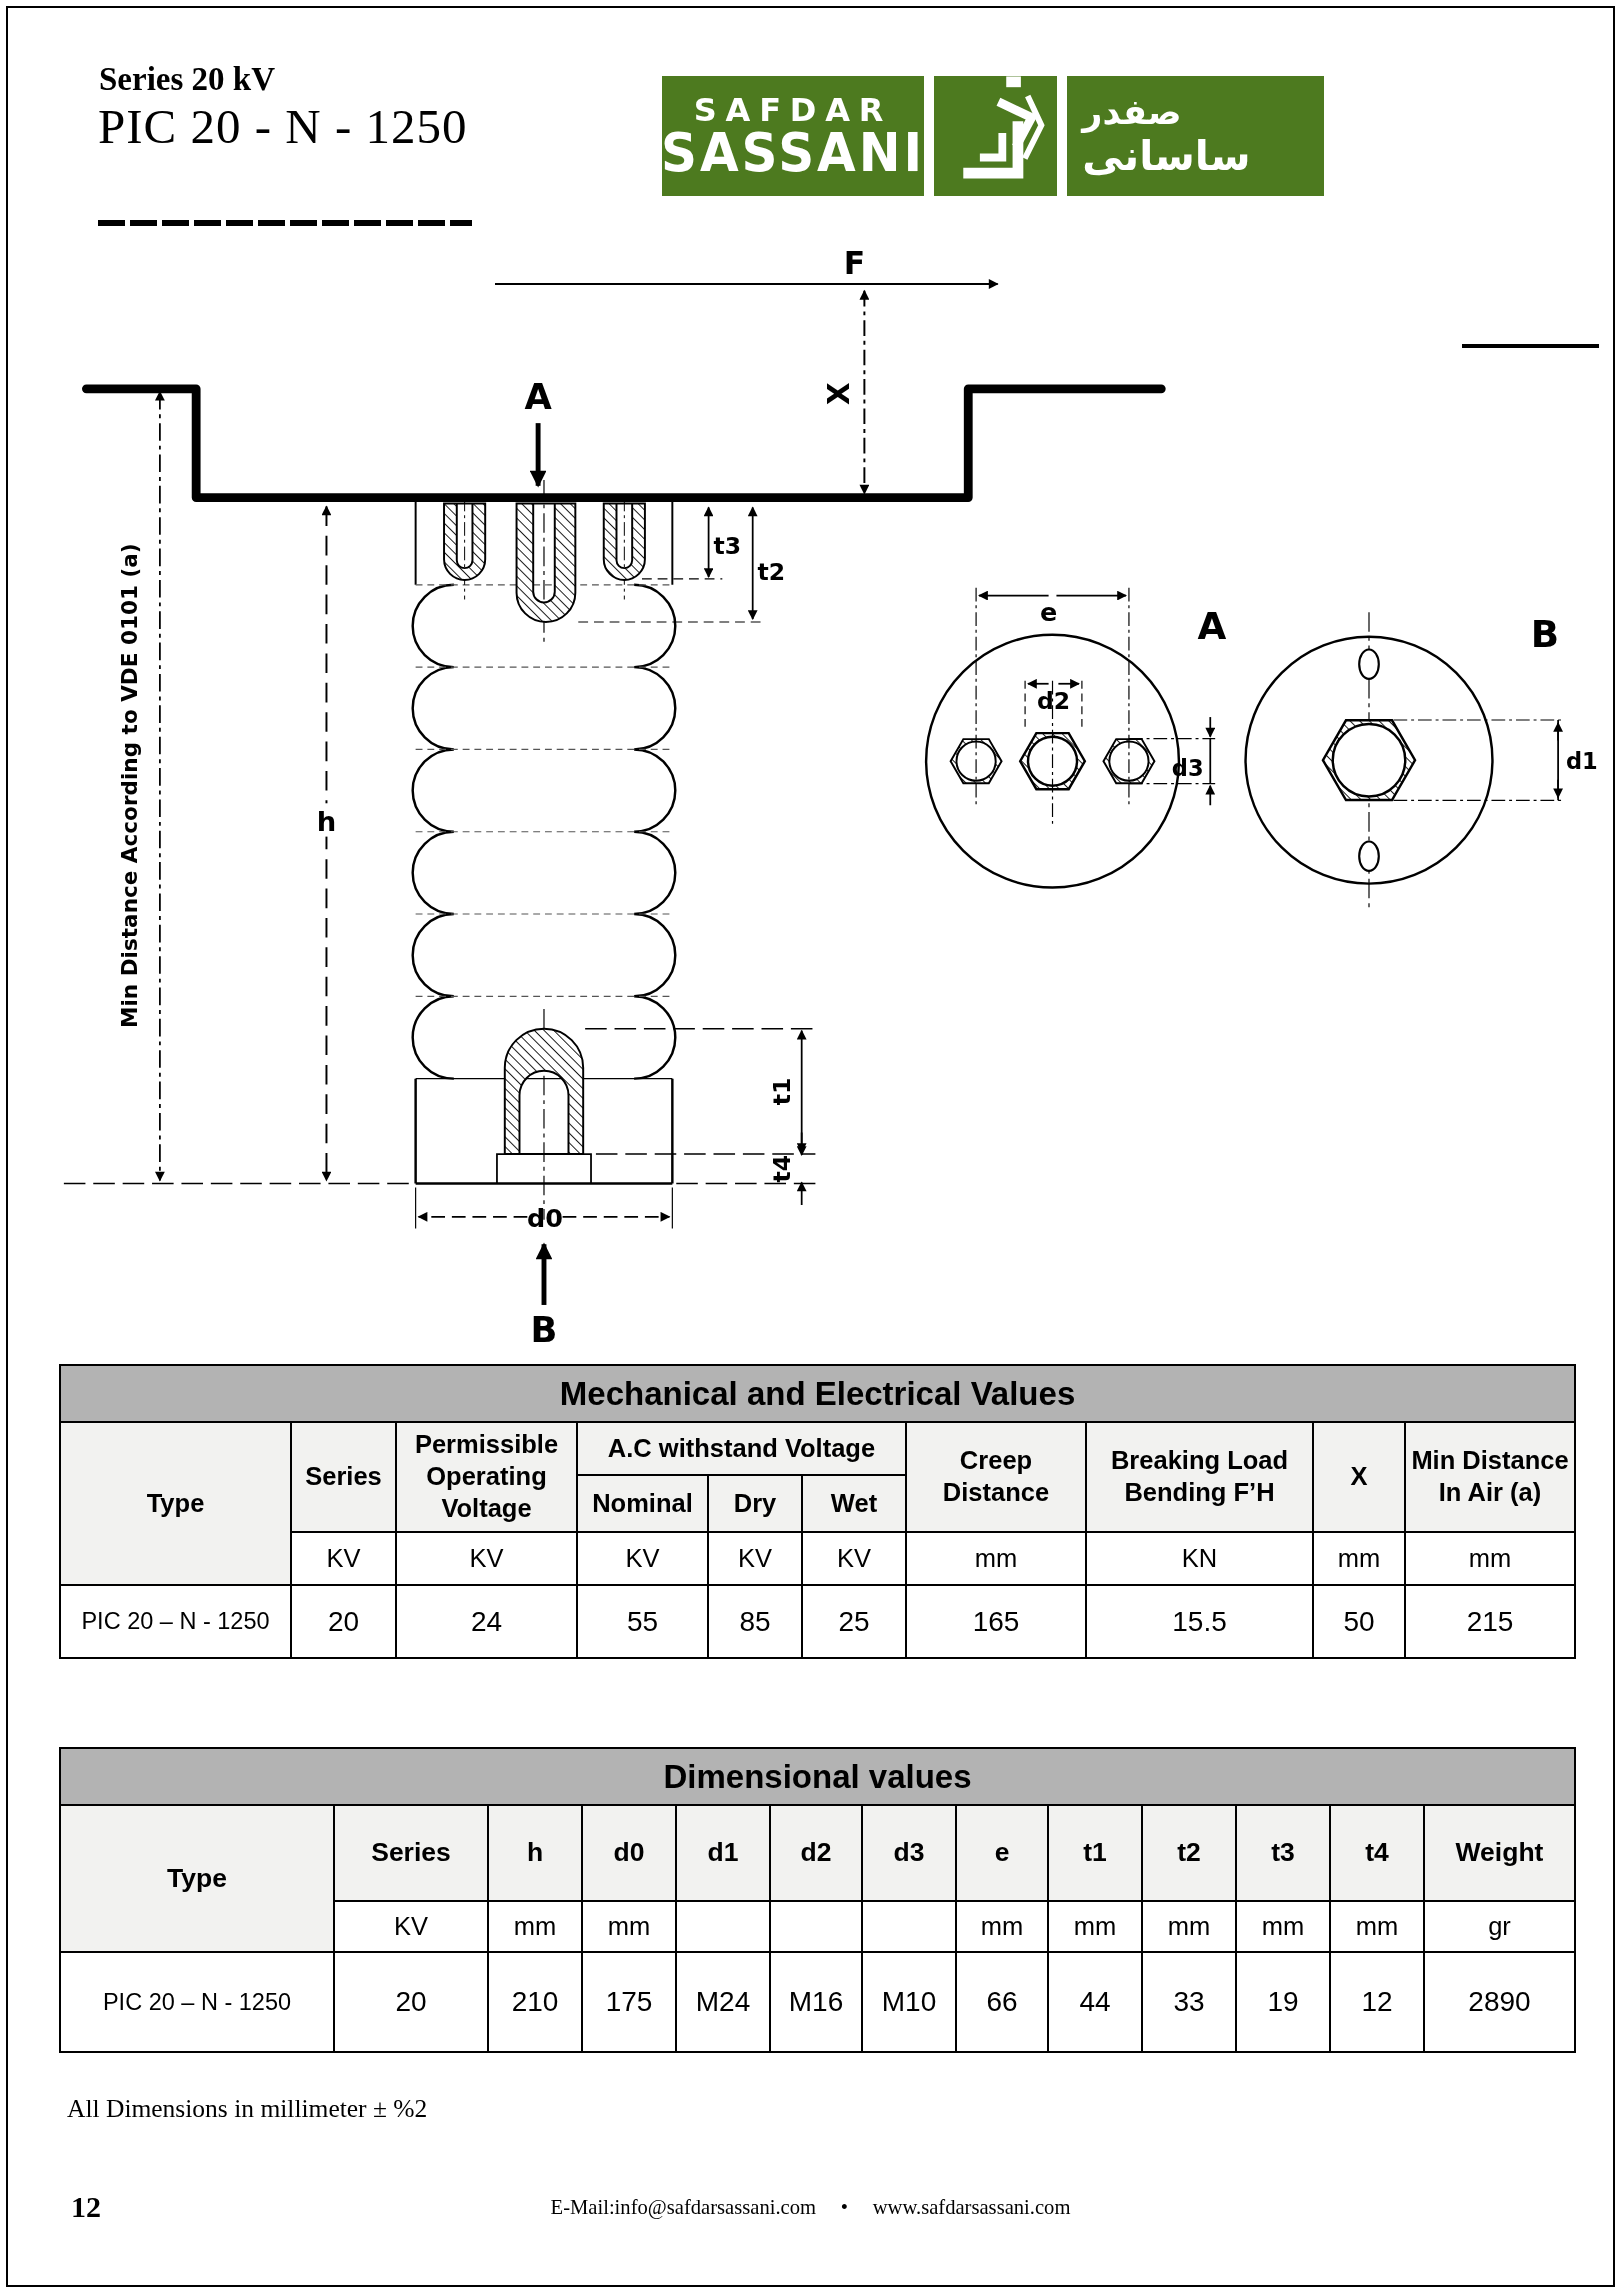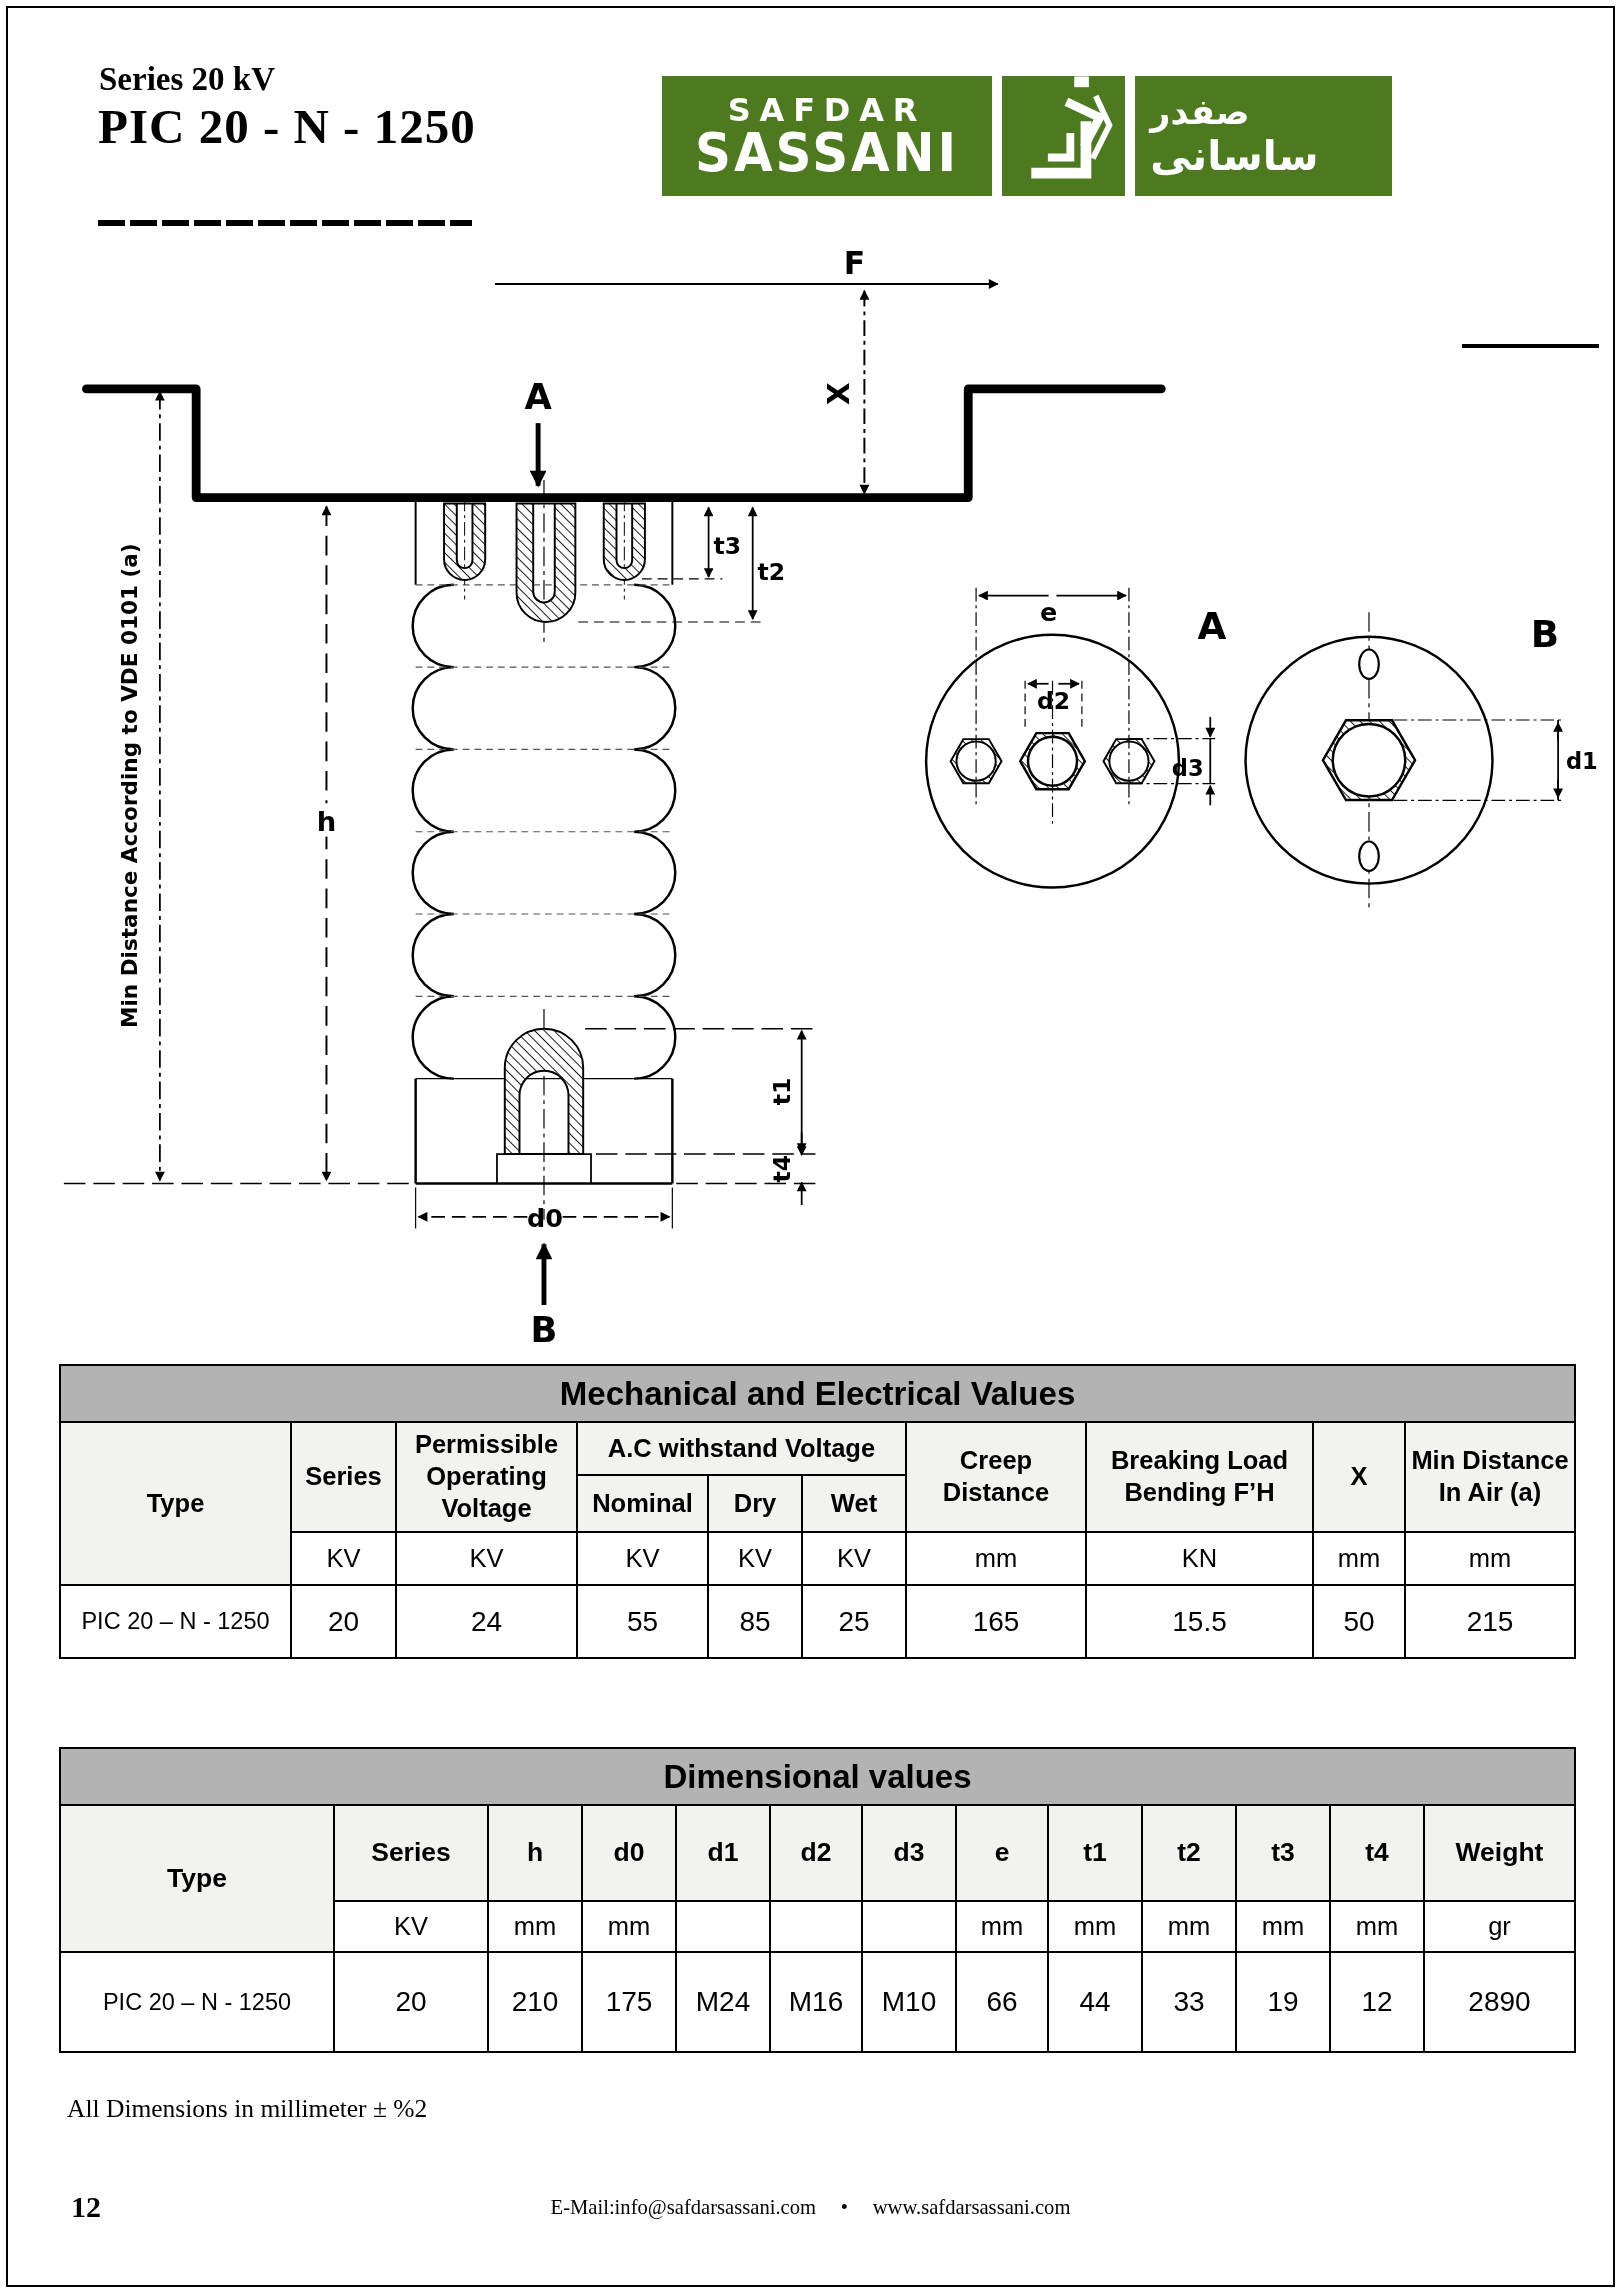--- a/index.html
+++ b/index.html
@@ -2,30 +2,30 @@
 <html style="--brand-green: #4d7a1f; --table-title-bg: #b3b3b3; --table-header-bg: #f2f2f0;"><head>
 <meta charset="utf-8">
 <style>
   html,body{margin:0;padding:0;background:#fff;}
   .page{position:relative;width:1621px;height:2293px;background:#fff;overflow:hidden;
         font-family:"Liberation Serif",serif;color:#000;}
   .page-frame{position:absolute;inset:5.9px;border:2.9px solid #000;pointer-events:none;}
 
   
   .series-title{position:absolute;left:99px;top:61px;font-weight:bold;font-size:33px;}
-  .product-title{position:absolute;left:98px;top:98px;font-weight:bold;font-size:49px;letter-spacing:1px;}
+  .product-title{position:absolute;left:98px;top:98px;font-weight:normal;font-size:49px;letter-spacing:1px;}
   .title-underline{position:absolute;left:98px;top:220px;width:374px;height:5.9px;
      background:repeating-linear-gradient(90deg,#000 0 27.4px,transparent 27.4px 32px);}
   .header-rule-right{position:absolute;left:1462px;top:344px;width:137px;height:3.9px;background:#000;}
 
   
   .logo{position:absolute;left:662px;top:76px;height:120px;display:flex;gap:9.8px;}
   .logo-block{background:var(--brand-green,#4d7a1f);color:#fff;box-sizing:border-box;
      font-family:"DejaVu Sans",sans-serif;font-weight:bold;}
-  .b1{width:330px;display:flex;flex-direction:column;align-items:center;justify-content:center;}
+  .b1{width:262px;display:flex;flex-direction:column;align-items:center;justify-content:center;}
   .b1 .l1{font-size:32px;letter-spacing:8.8px;line-height:1;}
   .b1 .l2{font-size:50px;letter-spacing:2.9px;line-height:1;margin-top:2.9px;transform:scaleY(1.08);}
   .b2{width:123px;position:relative;}
   .b3{width:257px;display:flex;flex-direction:column;align-items:flex-end;justify-content:center;
       padding:0 15.7px;direction:rtl;}
   .b3 .a1{font-size:35px;line-height:1.15;}
   .b3 .a2{font-size:41px;line-height:1.15;}
 
   
   .drawing{position:absolute;left:0;top:235px;}

